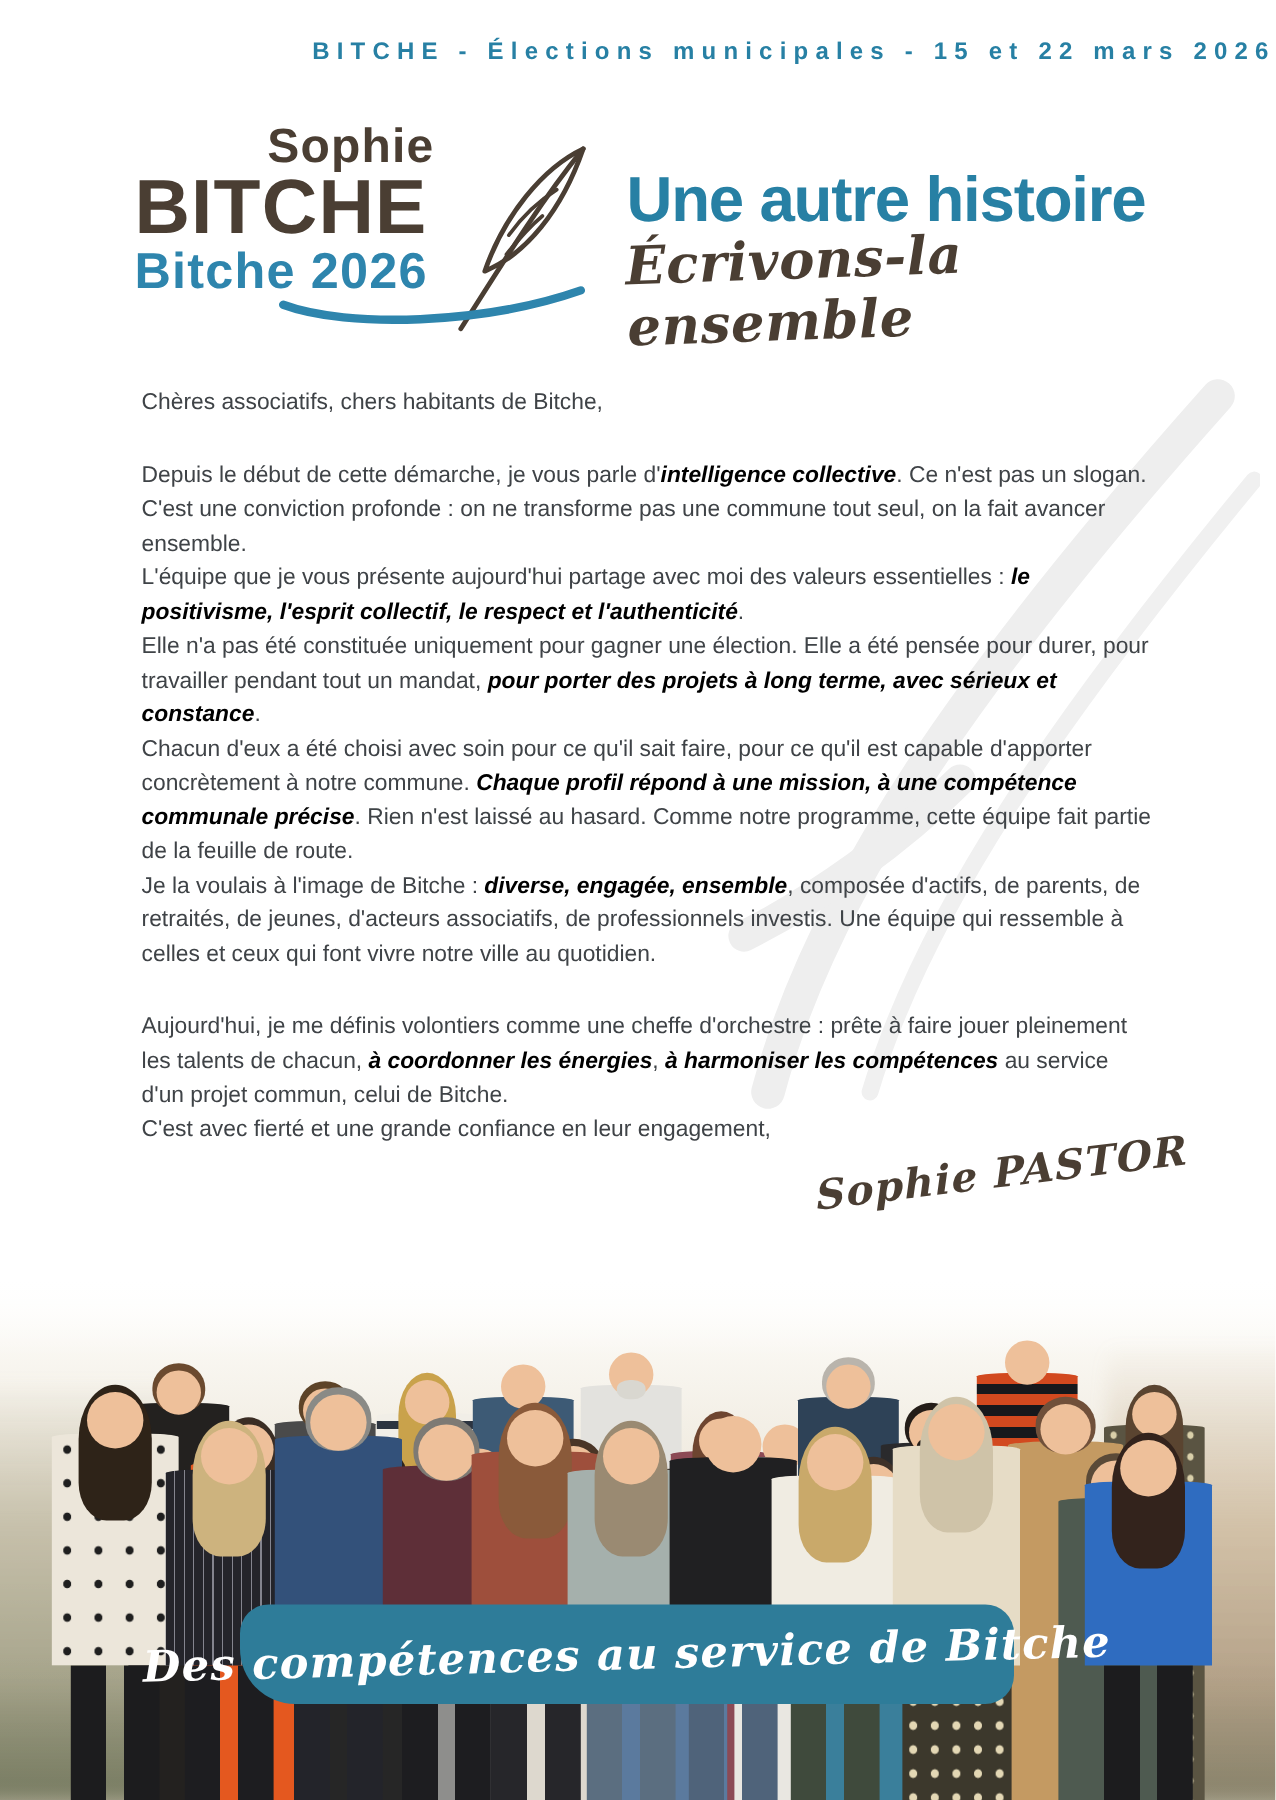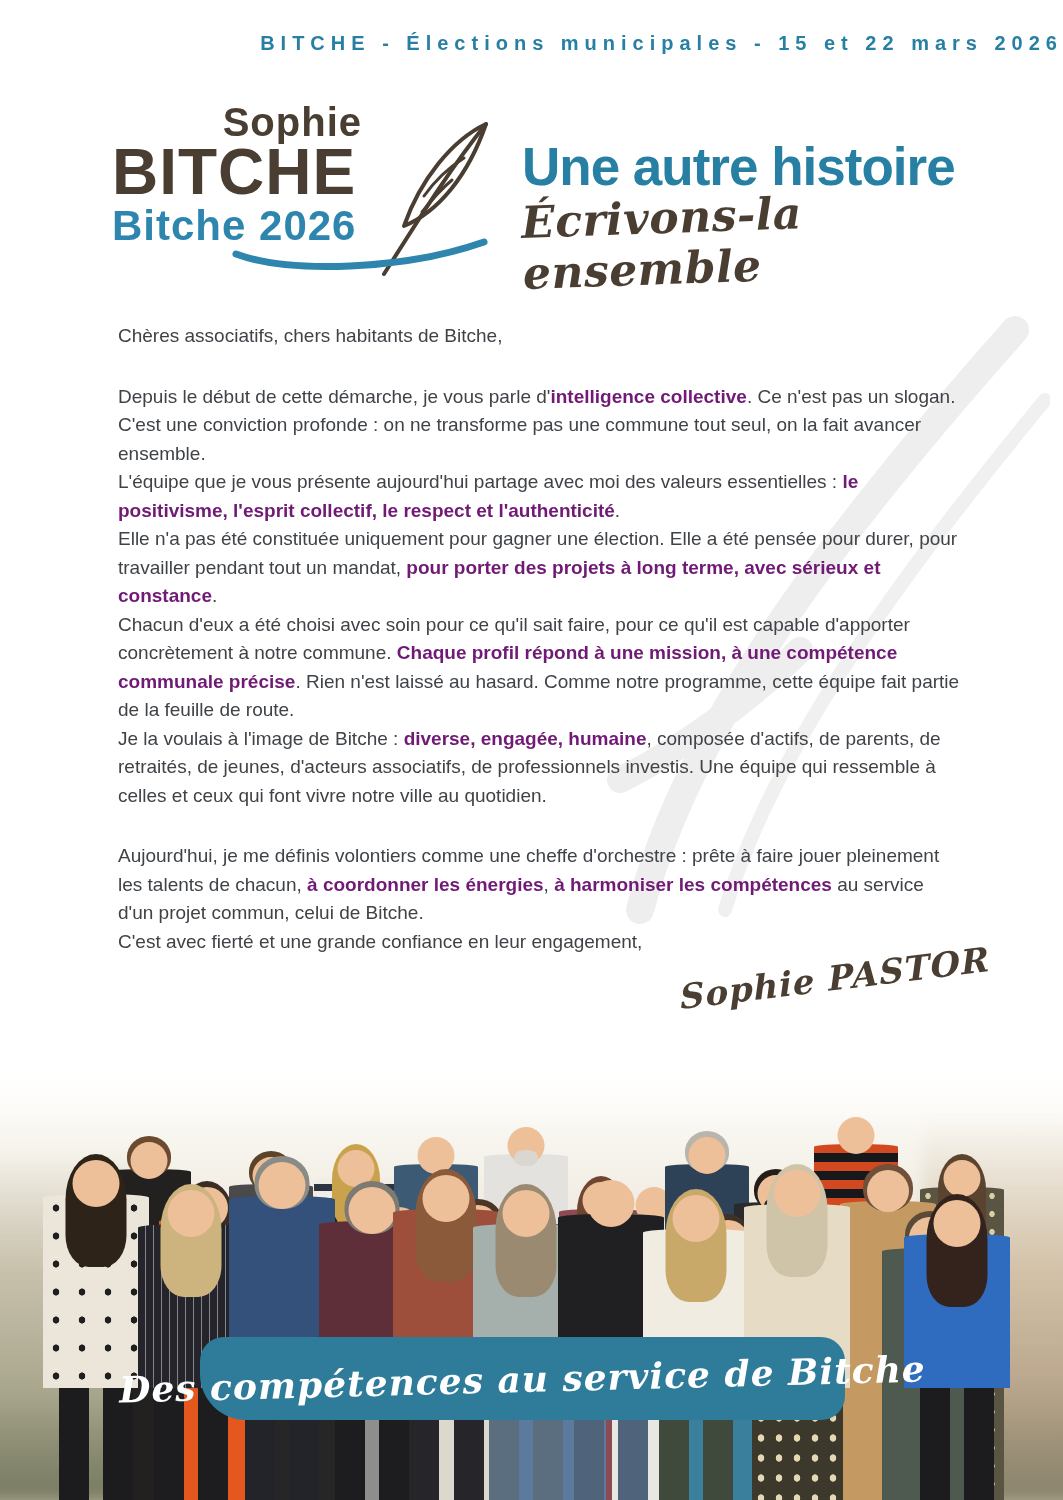--- a/index.html
+++ b/index.html
@@ -26,21 +26,21 @@
   .headline-2{font-size:44px;letter-spacing:0.5px;margin-top:4px;transform:rotate(-2deg);transform-origin:left;}
 
   
   .watermark{position:absolute;left:470px;top:310px;z-index:0;pointer-events:none;}
 
   
   .letter{position:absolute;left:118px;top:322px;width:846px;z-index:1;
     color:#3f4347;font-size:19px;line-height:1.5;}
   .letter p{margin:0;}
   .letter p.gap{margin-top:32px;}
-  .letter strong{font-weight:700;color:#701a75;}
+  .letter strong{font-weight:700;color:#000000;font-style:italic;}
 
   
   .signature{position:absolute;right:72px;top:958px;z-index:2;
     font-size:34px;letter-spacing:1px;transform:rotate(-7deg) skewX(-4deg);}
 
   
   .photo{position:absolute;left:0;top:1040px;width:1063px;height:460px;overflow:hidden;
     background:linear-gradient(180deg,#ffffff 0%,#fdfcf9 10%,#f3efe6 32%,#e9e2d4 56%,#d9d2c1 80%,#c9c3b2 100%);}
   .scenery{position:absolute;bottom:0;z-index:0;filter:blur(7px);}
   .scenery.left{left:-20px;top:110px;width:170px;
@@ -99,21 +99,21 @@
     <path d="M575 90 C 410 290, 300 450, 255 600" stroke="#f0f0f0" stroke-width="14" stroke-linecap="round"></path>
     <path d="M150 470 C 210 440 280 390 330 340" stroke="#eeeeee" stroke-width="26" stroke-linecap="round"></path>
   </svg>
 
   <div class="letter">
       <p><span>Chères associatifs, chers habitants de Bitche,</span></p>
       <p class="gap"><span>Depuis le début de cette démarche, je vous parle d'</span><strong>intelligence collective</strong><span>. Ce n'est pas un slogan. C'est une conviction profonde : on ne transforme pas une commune tout seul, on la fait avancer ensemble.</span></p>
       <p><span>L'équipe que je vous présente aujourd'hui partage avec moi des valeurs essentielles : </span><strong>le positivisme, l'esprit collectif, le respect et l'authenticité</strong><span>.</span></p>
       <p><span>Elle n'a pas été constituée uniquement pour gagner une élection. Elle a été pensée pour durer, pour travailler pendant tout un mandat, </span><strong>pour porter des projets à long terme, avec sérieux et constance</strong><span>.</span></p>
       <p><span>Chacun d'eux a été choisi avec soin pour ce qu'il sait faire, pour ce qu'il est capable d'apporter concrètement à notre commune. </span><strong>Chaque profil répond à une mission, à une compétence communale précise</strong><span>. Rien n'est laissé au hasard. Comme notre programme, cette équipe fait partie de la feuille de route.</span></p>
-      <p><span>Je la voulais à l'image de Bitche : </span><strong>diverse, engagée, humaine</strong><span>, composée d'actifs, de parents, de retraités, de jeunes, d'acteurs associatifs, de professionnels investis. Une équipe qui ressemble à celles et ceux qui font vivre notre ville au quotidien.</span></p>
+      <p><span>Je la voulais à l'image de Bitche : </span><strong>diverse, engagée, ensemble</strong><span>, composée d'actifs, de parents, de retraités, de jeunes, d'acteurs associatifs, de professionnels investis. Une équipe qui ressemble à celles et ceux qui font vivre notre ville au quotidien.</span></p>
       <p class="gap"><span>Aujourd'hui, je me définis volontiers comme une cheffe d'orchestre : prête à faire jouer pleinement les talents de chacun, </span><strong>à coordonner les énergies</strong><span>, </span><strong>à harmoniser les compétences</strong><span> au service d'un projet commun, celui de Bitche.</span></p>
       <p><span>C'est avec fierté et une grande confiance en leur engagement,</span></p>
     </div>
 
   <div class="signature script" style="color: rgb(74, 62, 51);">Sophie PASTOR</div>
 
   <div class="photo">
     <div class="topfade"></div>
     <div class="scenery left"></div>
     <div class="scenery right"></div>

